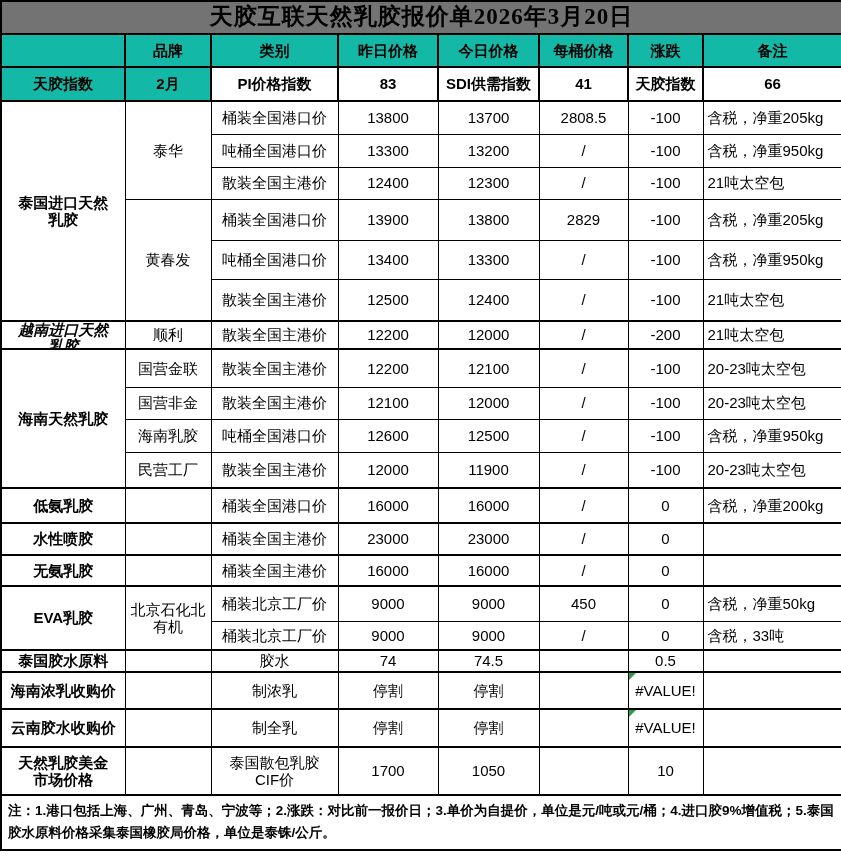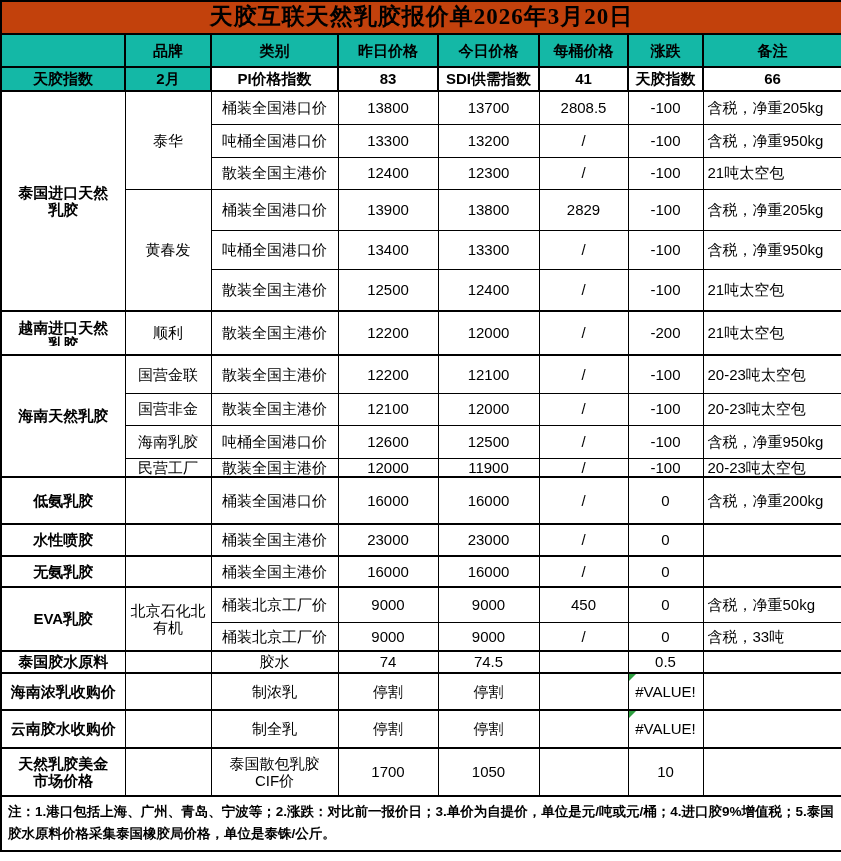--- a/index.html
+++ b/index.html
@@ -5,26 +5,26 @@
   html,body{margin:0;padding:0;background:#ffffff;}
   .sheet{width:841px;font-family:"Liberation Sans","DejaVu Sans",sans-serif;color:#000;}
   table{border-collapse:collapse;table-layout:fixed;width:841px;border:2px solid #000;}
   td{border:1px solid #000;text-align:center;vertical-align:middle;font-size:15px;
      padding:0 2px;overflow:hidden;white-space:pre-line;line-height:1.15;}
   td.b{font-weight:bold;}
   td.green{background:#14b8a6;}
   td.left{text-align:left;padding-left:4px;}
   tr.tt > td{border-top-width:2px;}
   tr.thick > td{border-width:2px;}
-  td.title{background:#c2410c;border:2px solid #000;font-family:"Liberation Serif","DejaVu Serif",serif;
+  td.title{background:#737373;border:2px solid #000;font-family:"Liberation Serif","DejaVu Serif",serif;
      font-weight:bold;font-size:23px;letter-spacing:1px;}
   td.err{position:relative;}
   td.err::before{content:"";position:absolute;top:0;left:0;width:0;height:0;
      border-top:7px solid #2E9E40;border-right:7px solid transparent;}
-  td.clip{vertical-align:top;padding:8px;}
+  td.clip{vertical-align:top;padding:0;font-style:italic;}
   .clipbox{height:26px;overflow:hidden;line-height:16px;font-weight:bold;white-space:pre-line;}
   td.note{text-align:left;vertical-align:top;font-weight:bold;font-size:13.5px;
      padding:4px 6px;line-height:1.6;white-space:normal;}
 </style>
 </head>
 <body>
 
 <div class="sheet">
   <table>
     <colgroup id="cols">
@@ -44,21 +44,21 @@
         <tr class="thick" style="height: 33px;">
           <td class="b green"></td>
           <td class="b green">品牌</td>
           <td class="b green">类别</td>
           <td class="b green">昨日价格</td>
           <td class="b green">今日价格</td>
           <td class="b green">每桶价格</td>
           <td class="b green">涨跌</td>
           <td class="b green">备注</td>
         </tr>
-        <tr class="thick" style="height: 24px;">
+        <tr class="thick" style="height: 34px;">
           <td class="b green">天胶指数</td>
           <td class="b green">2月</td>
           <td class="b">PI价格指数</td>
           <td class="b">83</td>
           <td class="b">SDI供需指数</td>
           <td class="b">41</td>
           <td class="b">天胶指数</td>
           <td class="b">66</td>
         </tr>
         <tr style="height: 33px;">
@@ -145,30 +145,30 @@
         </tr>
         <tr style="height: 33px;">
           <td>海南乳胶</td>
           <td>吨桶全国港口价</td>
           <td>12600</td>
           <td>12500</td>
           <td>/</td>
           <td>-100</td>
           <td class="left">含税，净重950kg</td>
         </tr>
-        <tr style="height: 19px;">
+        <tr style="height: 36px;">
           <td>民营工厂</td>
           <td>散装全国主港价</td>
           <td>12000</td>
           <td>11900</td>
           <td>/</td>
           <td>-100</td>
           <td class="left">20-23吨太空包</td>
         </tr>
-        <tr class="tt" style="height: 47px;">
+        <tr class="tt" style="height: 35px;">
           <td class="b">低氨乳胶</td>
           <td></td>
           <td>桶装全国港口价</td>
           <td>16000</td>
           <td>16000</td>
           <td>/</td>
           <td>0</td>
           <td class="left">含税，净重200kg</td>
         </tr>
         <tr class="tt" style="height: 32px;">

